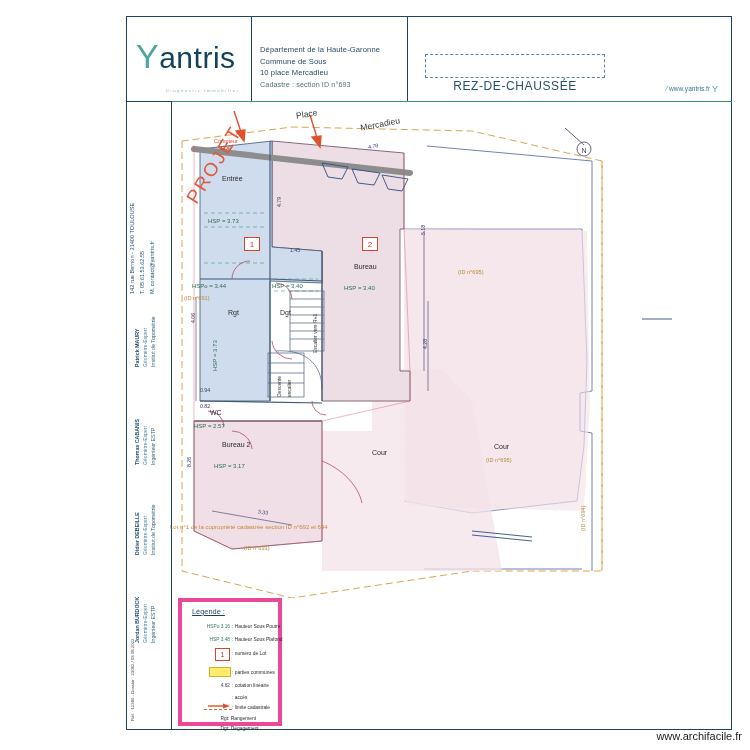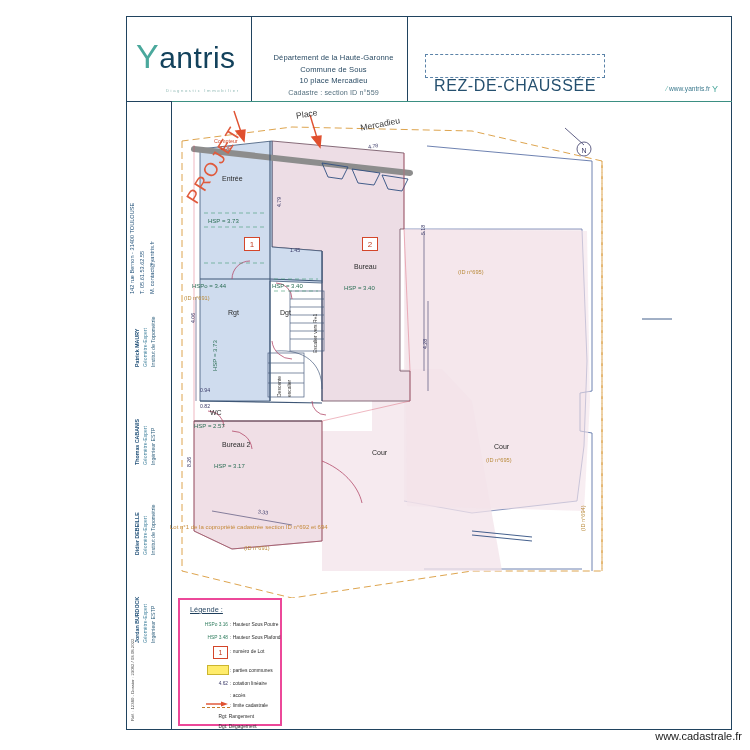--- a/index.html
+++ b/index.html
@@ -27,35 +27,34 @@
     font-size:30px;letter-spacing:.5px;color:#13425c;
   }
   #logo-text .y{color:#4aa89c;font-size:34px;}
   #logo-sub{
     position:absolute;left:40px;top:72px;font-size:4.2px;
     letter-spacing:1.6px;color:#8fb9b4;
   }
   #addr-cell{
     position:absolute;left:252px;top:16px;width:156px;height:85px;
     border-right:1px solid #20435f;box-sizing:border-box;
-    padding:36px 0 0 8px;
-    text-align:center;
+    padding:28px 0 0 8px;
   }
   #addr-cell div{font-size:7.6px;color:#294a63;line-height:11.6px;letter-spacing:.1px;}
   #addr-cell .cad{color:#55707f;font-size:7.2px;}
   #title-cell{
     position:absolute;left:408px;top:16px;width:324px;height:85px;
     box-sizing:border-box;
   }
   #title-box{
     position:absolute;left:17px;top:38px;width:180px;height:24px;
     border:1px dashed #5b83a8;box-sizing:border-box;
     display:flex;align-items:center;justify-content:center;
   }
-  #title-box span{font-size:16px;color:#25506f;letter-spacing:.6px;margin-top:39px;}
+  #title-box span{font-size:12px;color:#25506f;letter-spacing:.6px;margin-top:39px;}
   #website{
     position:absolute;right:14px;top:68px;font-size:6.6px;color:#3c7a8e;
   }
   #website .ymk{color:#4aa89c;font-size:9px;vertical-align:-1px;}
   #website .slash{color:#4aa89c;}
 
   
   #head-rule{
     position:absolute;left:172px;top:101px;width:560px;height:0;
     border-top:1.4px solid #3b8f82;
@@ -73,21 +72,21 @@
   .vcell{position:absolute;}
   .vname{font-size:5.3px;font-weight:bold;color:#1f4f77;}
   .vrole{font-size:5.1px;color:#3d7f9b;}
   .vinst{font-size:5.3px;color:#2d5f7d;}
   .vaddr{font-size:5.6px;color:#1f4f77;}
   #ref-strip{font-size:4.3px;color:#4a4a4a;}
 
   
   #legend-box{
     position:absolute;left:178px;top:598px;width:104px;height:128px;
-    border:2px solid #ec4899;box-sizing:border-box;background:#fff;
+    border:4px solid #ec4899;box-sizing:border-box;background:#fff;
   }
   #legend-title{
     position:absolute;left:10px;top:5px;font-size:7.4px;color:#1f3f5c;
     text-decoration:underline;
   }
   .lg-row{position:absolute;left:0;width:104px;height:13px;}
   .lg-key{position:absolute;right:56px;font-size:4.8px;white-space:nowrap;}
   .lg-val{position:absolute;left:50px;font-size:4.9px;color:#2b2b2b;white-space:nowrap;}
   .k-hsps{color:#2f7d5e;}
   .k-hsp{color:#2f7d5e;}
@@ -150,21 +149,21 @@
     <div id="logo-text">
       <span class="y">Y</span><span>antris</span>
     </div>
     <div id="logo-sub">Diagnostic Immobilier</div>
   </div>
 
   <div id="addr-cell">
     <div>Département de la Haute-Garonne</div>
     <div>Commune de Sous</div>
     <div>10 place Mercadieu</div>
-    <div class="cad">Cadastre : section ID n°559</div>
+    <div class="cad">Cadastre : section ID n°693</div>
   </div>
 
   <div id="title-cell">
     <div id="title-box">
       <span>REZ-DE-CHAUSSÉE</span>
     </div>
     <div id="website">
       <span class="slash">⁄</span>
       <span>www.yantris.fr</span>
       <span class="ymk">Y</span>
@@ -413,15 +412,15 @@
     <div class="ptxt idlbl" style="left:314px;top:356px;">(ID n°695)</div>
     <div class="ptxt idlbl vtext" style="left:408px;top:396px;height:34px;">(ID n°694)</div>
     <div class="ptxt idlbl" style="left:72px;top:444px;">(ID n°691)</div>
 
     <div class="lot-marker" style="left:72px;top:136px;">1</div>
     <div class="lot-marker" style="left:190px;top:136px;">2</div>
   </div>
 
   <div id="lot-note">Lot n°1 de la copropriété cadastrée section ID n°692 et 694</div>
 
-  <div id="footer">www.cadastrale.fr</div>
+  <div id="footer">www.archifacile.fr</div>
 
 </div>
 
 </body></html>

